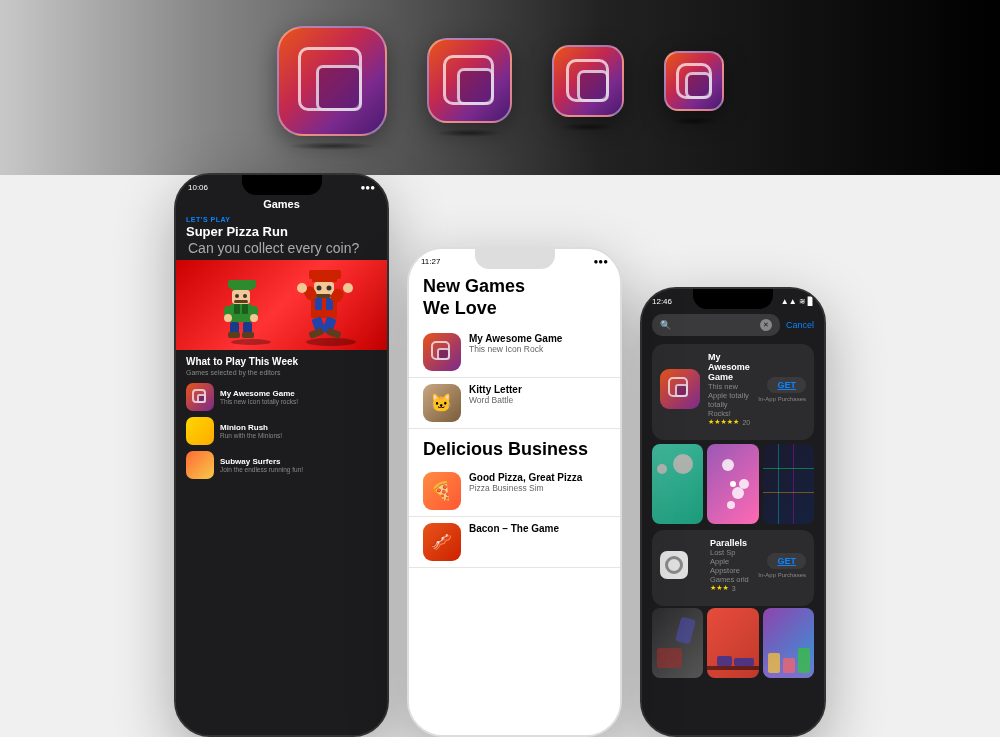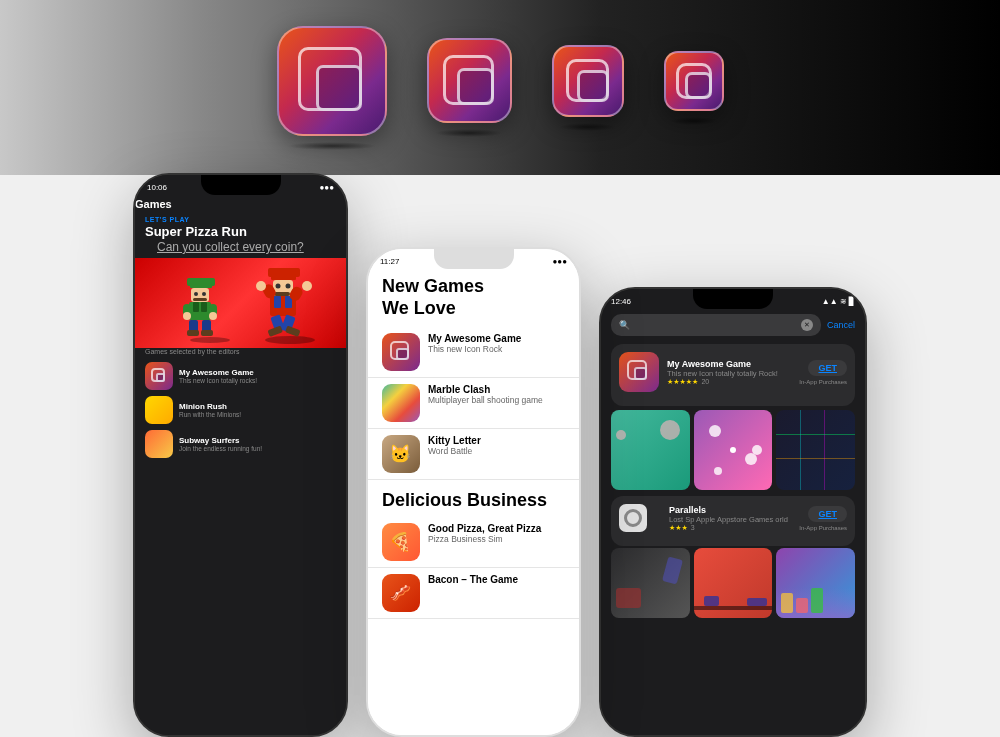--- a/index.html
+++ b/index.html
@@ -105,21 +105,21 @@
       background: #fff;
       width: 215px;
       height: 490px;
       border: 2px solid #ddd;
       z-index: 2;
       margin-bottom: 0;
     }
 
     .phone-dark-right {
       background: #1a1a1a;
-      width: 268px;
+      width: 186px;
       height: 450px;
       border: 2px solid #333;
     }
 
     .phone-notch {
       position: absolute;
       top: 0;
       left: 50%;
       transform: translateX(-50%);
       width: 80px;
@@ -148,20 +148,21 @@
       display: flex;
       justify-content: space-between;
       padding: 8px 12px 4px;
       font-size: 8px;
       color: #fff;
       position: relative;
       z-index: 5;
     }
 
     .lp-title {
+      text-align: center;
       font-size: 11px;
       font-weight: 600;
       color: #fff;
       padding: 2px 0 6px;
     }
 
     .lp-lets-play {
       color: #0a84ff;
       font-size: 7px;
       font-weight: 700;
@@ -171,24 +172,23 @@
     }
 
     .lp-game-title {
       font-size: 13px;
       font-weight: 700;
       color: #fff;
       padding: 1px 10px 1px;
     }
 
     .lp-game-sub {
-      font-size: 12px;
+      font-size: 14px;
       color: #aaa;
-      padding: 0 22px 4px;
-      text-decoration: underline;
+      padding: 0 12px 4px;
     }
 
     .lp-hero-img {
       width: 100%;
       height: 90px;
       background: linear-gradient(135deg, #cc0000 0%, #ff3333 50%, #cc0000 100%);
       position: relative;
       overflow: hidden;
     }
 
@@ -553,20 +553,21 @@
 
               <rect x="5" y="48" width="10" height="16" rx="2" fill="#2244aa" transform="rotate(-20,10,48)"></rect>
               <rect x="21" y="48" width="10" height="16" rx="2" fill="#2244aa" transform="rotate(20,26,48)"></rect>
 
               <rect x="2" y="60" width="14" height="7" rx="2" fill="#5c3d1e" transform="rotate(-20,9,60)"></rect>
               <rect x="22" y="60" width="14" height="7" rx="2" fill="#5c3d1e" transform="rotate(20,29,60)"></rect>
             </g>
           </svg>
         </div>
 
+        <div class="lp-section-title">What to Play This Week</div>
         <div class="lp-section-sub">Games selected by the editors</div>
 
         <div class="lp-game-row">
           <div class="lp-game-icon icon-awesome" style="width:28px;height:28px;border-radius:7px;position:relative;overflow:hidden;">
             <div style="position:absolute;top:20%;left:20%;width:50%;height:50%;border:2px solid rgba(255,255,255,0.7);border-radius:4px;"></div>
             <div style="position:absolute;top:38%;left:38%;width:32%;height:32%;border:2px solid rgba(255,255,255,0.7);border-radius:2px;background:rgba(80,20,100,0.5);"></div>
           </div>
           <div class="lp-game-info">
             <div class="title">My Awesome Game</div>
             <div class="desc">This new Icon totally rocks!</div>
@@ -612,28 +613,20 @@
           <div class="mp-game-icon" style="width:38px;height:38px;border-radius:9px;background:linear-gradient(135deg,#e8541a,#7b2a8e);position:relative;overflow:hidden;flex-shrink:0;">
             <div style="position:absolute;top:20%;left:20%;width:50%;height:50%;border:2px solid rgba(255,255,255,0.7);border-radius:5px;"></div>
             <div style="position:absolute;top:38%;left:38%;width:32%;height:32%;border:2px solid rgba(255,255,255,0.7);border-radius:3px;background:rgba(80,20,100,0.5);"></div>
           </div>
           <div class="mp-game-info">
             <div class="title">My Awesome Game</div>
             <div class="desc">This new Icon Rock</div>
           </div>
         </div>
 
-        <div class="mp-game-row">
-          <div class="mp-game-icon icon-marble" style="width:38px;height:38px;border-radius:9px;background:linear-gradient(135deg,#43b89c,#f4d03f,#e74c3c,#9b59b6);flex-shrink:0;">
-          </div>
-          <div class="mp-game-info">
-            <div class="title">Marble Clash</div>
-            <div class="desc">Multiplayer ball shooting game</div>
-          </div>
-        </div>
 
         <div class="mp-game-row">
           <div class="mp-game-icon" style="width:38px;height:38px;border-radius:9px;background:linear-gradient(135deg,#c8a882,#7a5c3a);flex-shrink:0;display:flex;align-items:center;justify-content:center;font-size:18px;">
             🐱
           </div>
           <div class="mp-game-info">
             <div class="title">Kitty Letter</div>
             <div class="desc">Word Battle</div>
           </div>
         </div>
@@ -682,21 +675,21 @@
         </div>
 
         <div class="rp-result-card">
           <div class="rp-result-main">
             <div class="rp-result-icon" style="width:40px;height:40px;border-radius:9px;background:linear-gradient(135deg,#e8541a,#7b2a8e);position:relative;overflow:hidden;flex-shrink:0;">
               <div style="position:absolute;top:20%;left:20%;width:50%;height:50%;border:2px solid rgba(255,255,255,0.7);border-radius:5px;"></div>
               <div style="position:absolute;top:38%;left:38%;width:32%;height:32%;border:2px solid rgba(255,255,255,0.7);border-radius:3px;background:rgba(80,20,100,0.5);"></div>
             </div>
             <div style="flex:1;">
               <div class="rp-result-title">My Awesome Game</div>
-              <div class="rp-result-sub">This new Icon totally totally Rock!</div>
+              <div class="rp-result-sub">This new Apple totally totally Rocks!</div>
               <div style="display:flex;align-items:center;gap:3px;">
                 <span class="rp-stars">★★★★★</span>
                 <span style="font-size:7px;color:#888;">20</span>
               </div>
             </div>
             <div style="display:flex;flex-direction:column;align-items:flex-end;">
               <div class="rp-get-btn">GET</div>
               <div class="rp-iap" style="margin-top:3px;">In-App Purchases</div>
             </div>
           </div>

